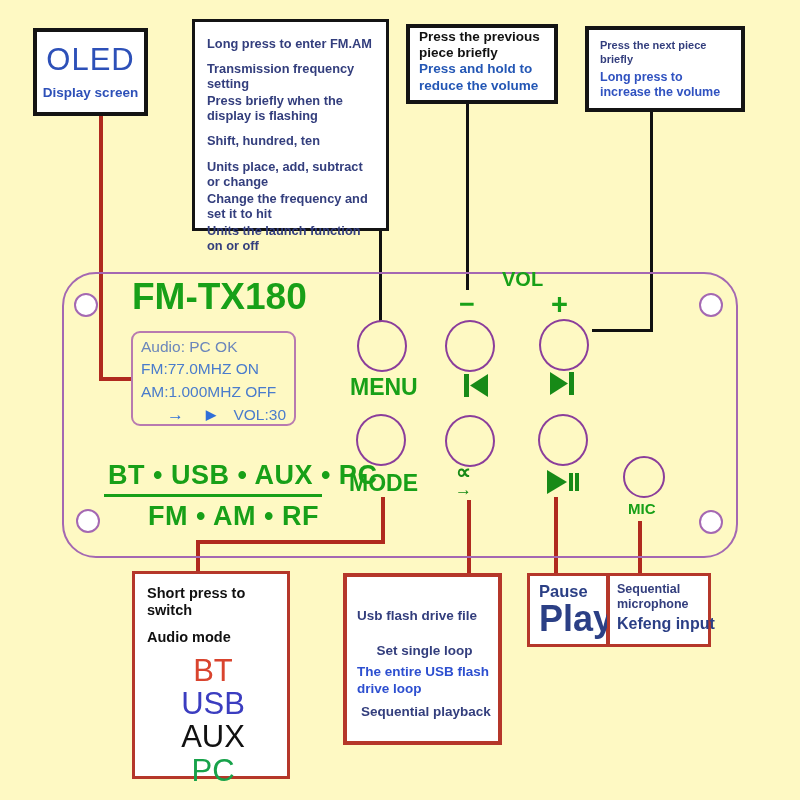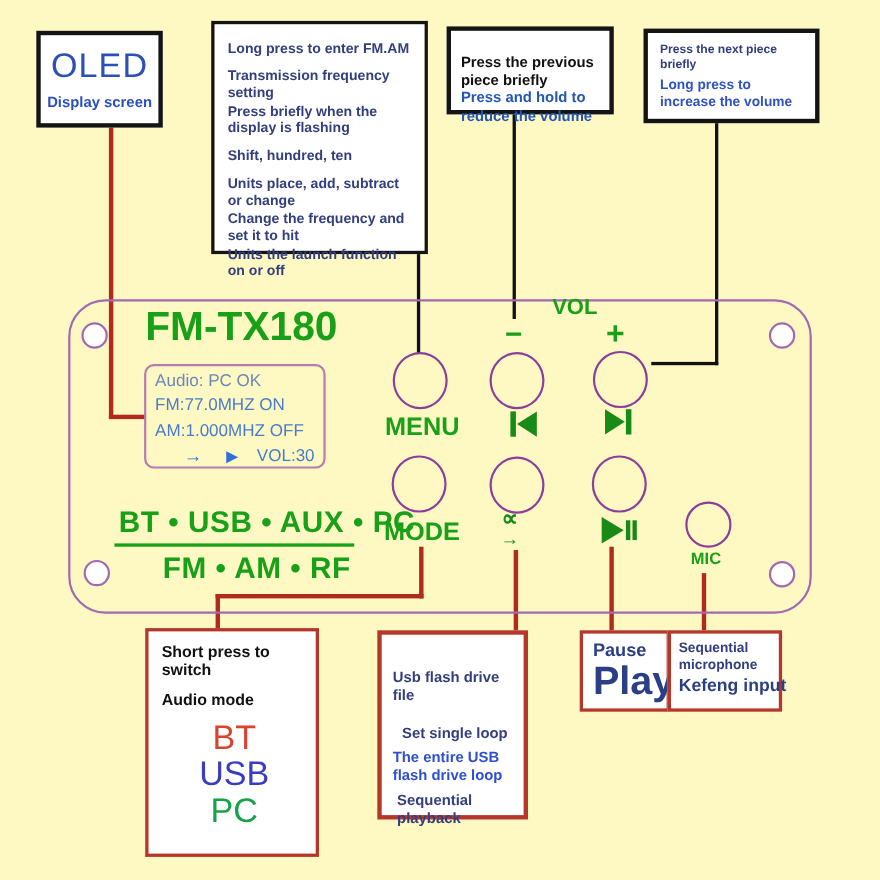--- a/index.html
+++ b/index.html
@@ -14,21 +14,21 @@
   .callout{position:absolute;background:#fff;border:3px solid #141414;box-sizing:border-box;}
   .oled-box{left:33px;top:28px;width:115px;height:88px;border-width:4px;text-align:center;}
   .oled-title{margin-top:10px;font-size:31px;color:#2d50b8;letter-spacing:1px;}
   .oled-sub{margin-top:7px;font-size:13.5px;font-weight:bold;color:#2d50b8;}
 
   .menu-box{left:192px;top:19px;width:197px;height:212px;padding:14px 8px 0 12px;
             color:#333e7d;font-weight:bold;font-size:12.8px;line-height:1.18;}
   .menu-box p{margin:0;}
   .mb10{margin-bottom:10px!important;} .mb2{margin-bottom:2px!important;}
 
-  .prev-box{left:406px;top:24px;width:152px;height:80px;border-width:4px;padding:21px 6px 0 9px;
+  .prev-box{left:406px;top:24px;width:152px;height:80px;border-width:4px;padding:1px 6px 0 9px;
             font-weight:bold;font-size:13.5px;line-height:1.2;}
   .prev-line1{color:#111;}
   .prev-line2{color:#2457b5;}
 
   .next-box{left:585px;top:26px;width:160px;height:86px;border-width:4px;padding:9px 6px 0 11px;
             font-weight:bold;}
   .next-line1{color:#333e7d;font-size:11px;line-height:1.25;}
   .next-line2{color:#3052c0;font-size:12.5px;line-height:1.25;margin-top:3px;}
 
   
@@ -62,21 +62,21 @@
 
   
   .redbox{position:absolute;background:#fff;border:3.5px solid #b5372a;box-sizing:border-box;}
   .audio-box{left:132px;top:571px;width:158px;height:208px;padding:11px 8px 0 12px;}
   .audio-box .t{font-weight:bold;font-size:14.5px;color:#111;line-height:1.2;}
   .audio-box .t2{margin-top:9px;}
   .mode-word{font-size:31px;line-height:1.07;text-align:center;font-weight:normal;}
   .mw-bt{color:#d9442e;} .mw-usb{color:#3b3dc0;} .mw-aux{color:#111;} .mw-pc{color:#17a24a;}
   .mode-words{margin-top:8px;}
 
-  .usb-box{left:343px;top:573px;width:137px;height:172px;border-width:4px;
+  .usb-box{left:343px;top:573px;width:159px;height:172px;border-width:4px;
            padding:31px 6px 0 10px;font-weight:bold;font-size:13.5px;color:#333e7d;line-height:1.2;}
   .usb-l2{margin-top:19px;text-align:center;}
   .usb-l3{margin-top:5px;color:#2d4fd0;}
   .usb-l4{margin-top:7px;margin-left:4px;}
 
   .pause-box{left:527px;top:573px;width:82px;height:74px;padding:6px 0 0 9px;overflow:visible;}
   .pause-t{font-weight:bold;font-size:16.5px;color:#2b3f85;}
   .play-t{font-weight:bold;font-size:36px;color:#2b3f85;margin-top:-3px;white-space:nowrap;}
 
   .mic-box{left:607px;top:573px;width:104px;height:74px;padding:6px 0 0 7px;overflow:visible;}
@@ -195,20 +195,21 @@
   </div>
 
   <div class="lbl" style="left:628px;top:500px;font-size:15px;">MIC</div>
 
   <div class="redbox audio-box">
     <div class="t">Short press to switch</div>
     <div class="t t2">Audio mode</div>
     <div class="mode-words">
       <div class="mode-word mw-bt">BT</div>
       <div class="mode-word mw-usb">USB</div>
+      <div class="mode-word mw-aux">AUX</div>
       <div class="mode-word mw-pc">PC</div>
     </div>
   </div>
 
   <div class="redbox usb-box">
     <div class="usb-l1">Usb flash drive file</div>
     <div class="usb-l2">Set single loop</div>
     <div class="usb-l3">The entire USB flash drive loop</div>
     <div class="usb-l4">Sequential playback</div>
   </div>

